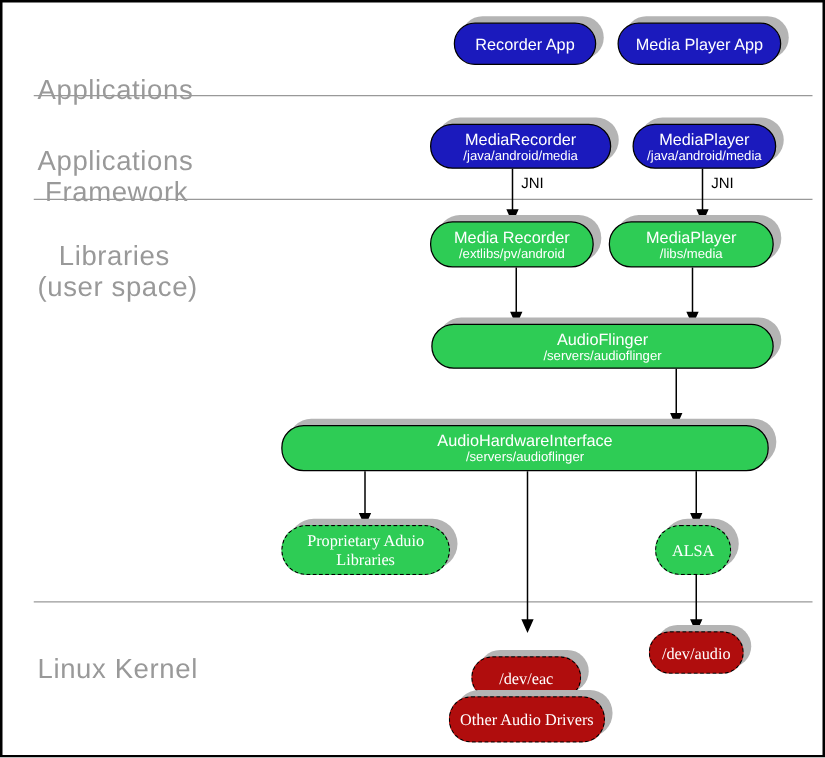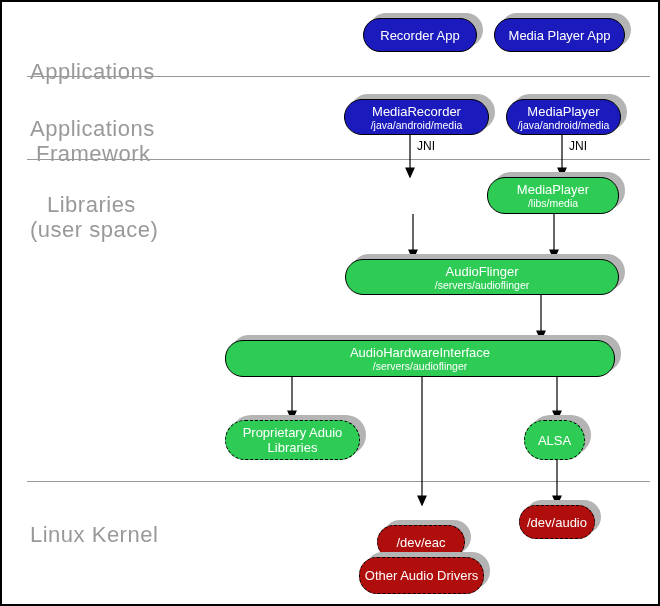--- a/index.html
+++ b/index.html
@@ -20,21 +20,21 @@
   .node{
     position:absolute; z-index:2; box-sizing:border-box;
     display:flex; flex-direction:column; align-items:center; justify-content:center;
     color:#fff; text-align:center;
     border:1.5px solid #000;
     box-shadow:6px -5px 0 0 var(--shadow_gray);
   }
   .node.blue{background:var(--blue);}
   .node.green{background:var(--green);}
   .node.red{background:var(--red);}
-  .node.dashed{border:1.5px dashed #000;}
+  .node.dashed{border:1.5px dashed #000;font-family:Liberation Serif, serif;}
   .nlabel{font-size:13px; line-height:15px; white-space:nowrap;}
   .nsub{font-size:10.5px; line-height:12px; white-space:nowrap;}
   .edge-label{position:absolute; z-index:3; color:#000; font-size:12px; font-weight:normal; white-space:nowrap;}
   svg.arrows{position:absolute; left:0; top:0; z-index:1; pointer-events:none;}
 </style>
 </head>
 <body>
 
 <div class="canvas">
 
@@ -109,20 +109,24 @@
 
   <div class="node blue" style="left:342px; top:97px; width:145px; height:36px; border-radius:18px">
     <div class="nlabel">MediaRecorder</div>
     <div class="nsub">/java/android/media</div>
   </div>
   <div class="node blue" style="left:504px; top:97px; width:115px; height:36px; border-radius:18px">
     <div class="nlabel">MediaPlayer</div>
     <div class="nsub">/java/android/media</div>
   </div>
 
+  <div class="node green" style="left:342px; top:175px; width:131px; height:37px; border-radius:18px">
+    <div class="nlabel">Media Recorder</div>
+    <div class="nsub">/extlibs/pv/android</div>
+  </div>
   <div class="node green" style="left:485px; top:175px; width:132px; height:37px; border-radius:18px">
     <div class="nlabel">MediaPlayer</div>
     <div class="nsub">/libs/media</div>
   </div>
 
   <div class="node green" style="left:343px; top:257px; width:274px; height:36px; border-radius:18px">
     <div class="nlabel">AudioFlinger</div>
     <div class="nsub">/servers/audioflinger</div>
   </div>
 

